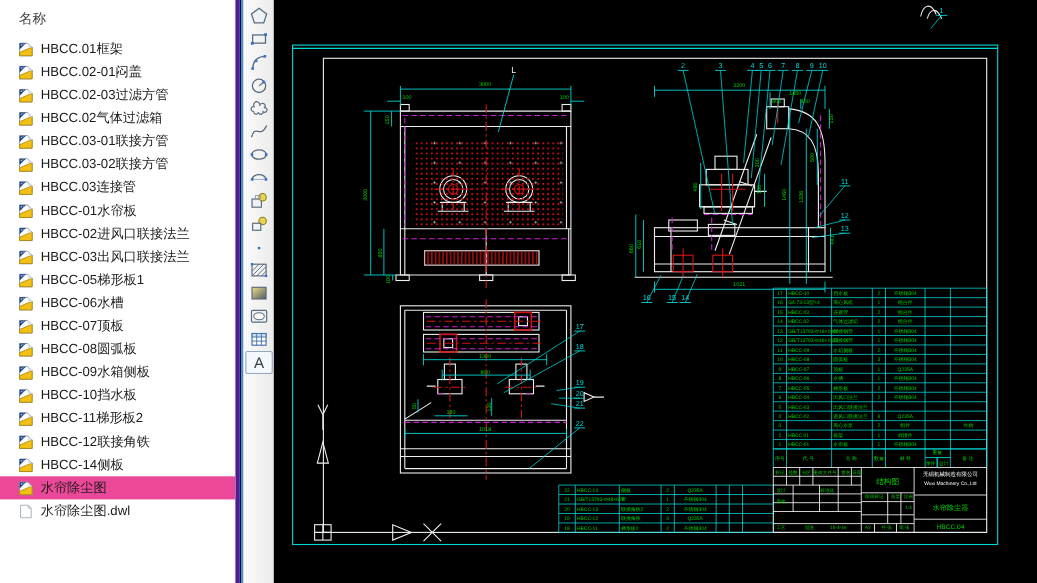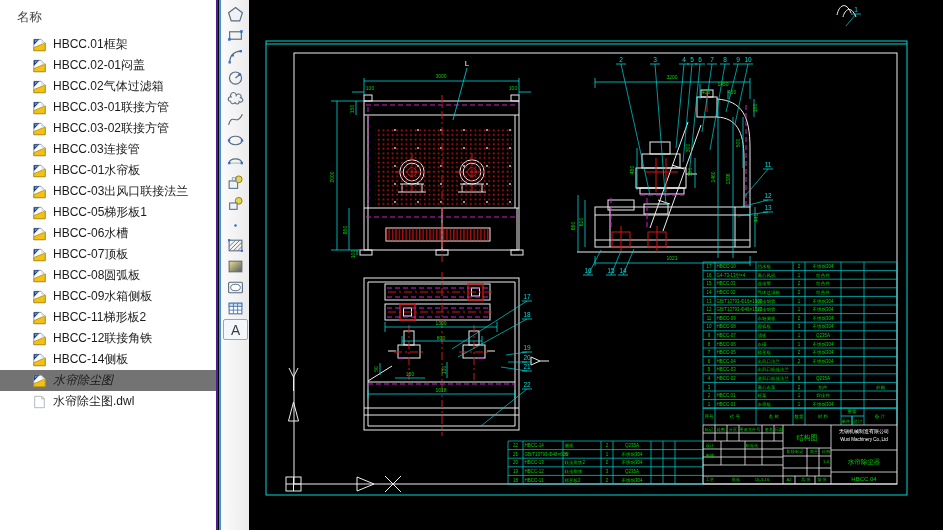--- a/index.html
+++ b/index.html
@@ -1,24 +1,24 @@
 <!DOCTYPE html>
 <html><head>
 <meta charset="utf-8">
 <style>
   html,body{margin:0;padding:0;}
   body{width:943px;height:530px;position:relative;overflow:hidden;background:#000;
        font-family:"Liberation Sans","DejaVu Sans",sans-serif;}
   .file-panel{position:absolute;left:0;top:0;width:218px;height:530px;background:#ffffff;
-              border-right:2px solid #4c1d95;box-sizing:border-box;overflow:hidden;}
+              border-right:4px solid #4c1d95;box-sizing:border-box;overflow:hidden;}
   .panel-header{height:34px;display:flex;align-items:center;padding-left:17px;
                 font-size:12.5px;color:#444;}
-  .file-row{height:21px;display:flex;align-items:center;padding-left:32px;gap:6px;
+  .file-row{height:21px;display:flex;align-items:center;padding-left:16px;gap:6px;
             font-size:12px;color:#1b1b1b;white-space:nowrap;cursor:default;}
-  .file-row.selected{background:#737373;font-style:italic;}
+  .file-row.selected{background:#ec4899;}
   .file-row svg{flex:0 0 auto;}
   .toolbar{position:absolute;left:219px;top:0;width:30px;height:530px;box-sizing:border-box;
            background:linear-gradient(90deg,#fbfbfb,#ebebeb);border-left:2px solid #4a90d9;
            display:flex;flex-direction:column;align-items:center;padding-top:4px;}
   .tool-btn{width:25px;height:21px;display:flex;align-items:center;justify-content:center;
             background:transparent;border:1px solid transparent;padding:0;margin:0;}
   .tool-btn.hovered{border:1px solid #94a7bd;border-radius:2px;background:#f4f8fc;}
   .canvas{position:absolute;left:249px;top:0;width:694px;height:530px;background:#000;}
   .canvas svg{display:block;}
   .defs-holder{position:absolute;width:0;height:0;overflow:hidden;}
@@ -130,20 +130,26 @@
       </div>
 
       <div class="file-row">
         <svg width="15" height="14">
           <use width="15" height="14" href="#ic-dwg"></use>
         </svg>
         <span>HBCC.02-01闷盖</span>
       </div>
 
 
+      <div class="file-row">
+        <svg width="15" height="14">
+          <use width="15" height="14" href="#ic-dwg"></use>
+        </svg>
+        <span>HBCC.02-03过滤方管</span>
+      </div>
 
       <div class="file-row">
         <svg width="15" height="14">
           <use width="15" height="14" href="#ic-dwg"></use>
         </svg>
         <span>HBCC.02气体过滤箱</span>
       </div>
 
       <div class="file-row">
         <svg width="15" height="14">
@@ -167,20 +173,26 @@
         <span>HBCC.03连接管</span>
       </div>
 
       <div class="file-row">
         <svg width="15" height="14">
           <use width="15" height="14" href="#ic-dwg"></use>
         </svg>
         <span>HBCC-01水帘板</span>
       </div>
 
+      <div class="file-row">
+        <svg width="15" height="14">
+          <use width="15" height="14" href="#ic-dwg"></use>
+        </svg>
+        <span>HBCC-02进风口联接法兰</span>
+      </div>
 
       <div class="file-row">
         <svg width="15" height="14">
           <use width="15" height="14" href="#ic-dwg"></use>
         </svg>
         <span>HBCC-03出风口联接法兰</span>
       </div>
 
       <div class="file-row">
         <svg width="15" height="14">
@@ -210,20 +222,26 @@
         <span>HBCC-08圆弧板</span>
       </div>
 
       <div class="file-row">
         <svg width="15" height="14">
           <use width="15" height="14" href="#ic-dwg"></use>
         </svg>
         <span>HBCC-09水箱侧板</span>
       </div>
 
+      <div class="file-row">
+        <svg width="15" height="14">
+          <use width="15" height="14" href="#ic-dwg"></use>
+        </svg>
+        <span>HBCC-10挡水板</span>
+      </div>
 
       <div class="file-row">
         <svg width="15" height="14">
           <use width="15" height="14" href="#ic-dwg"></use>
         </svg>
         <span>HBCC-11梯形板2</span>
       </div>
 
       <div class="file-row">
         <svg width="15" height="14">

